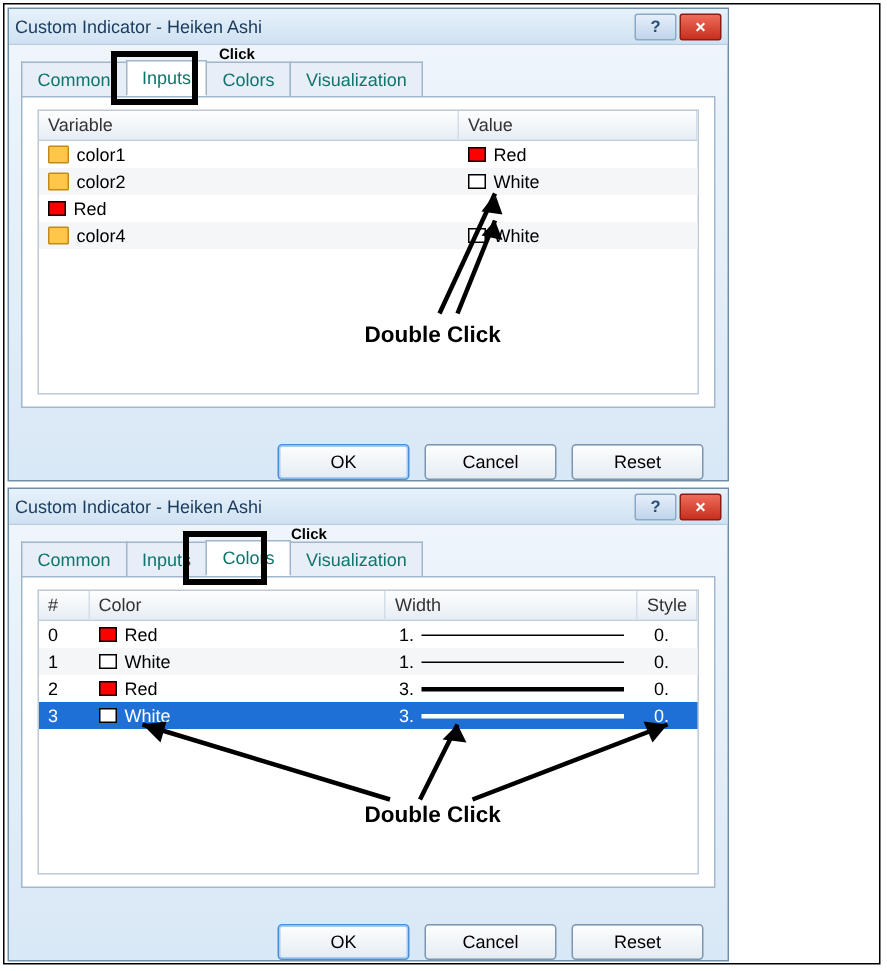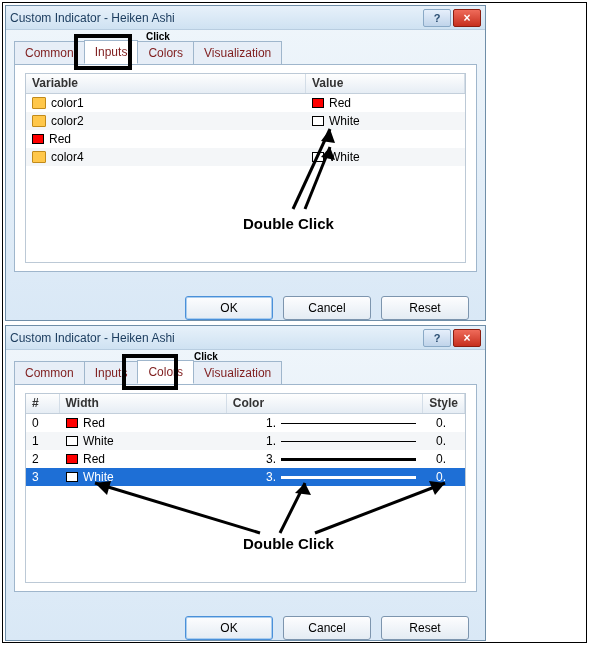--- a/index.html
+++ b/index.html
@@ -16,29 +16,29 @@
       height: 24px; display: flex; align-items: center; padding: 0 4px;
       background: linear-gradient(#e7f1fa, #cfe2f2);
       border-bottom: 1px solid #b8cde0;
     }
     .title { flex: 1; color: #1a3b5d; font-size: 12px; }
     .winbtn { width: 28px; height: 18px; margin-left: 2px; display: flex; align-items: center; justify-content: center; border-radius: 2px; }
     .helpbtn { background: linear-gradient(#e6effb, #c0d4ea); border: 1px solid #8aa9c6; color:#2a4d71; font-weight:bold; font-size:11px; }
     .closebtn { background: linear-gradient(#ef6b5a, #c62f1e); border: 1px solid #8b1d10; color:#fff; font-weight:bold; font-size:12px; }
     .click-label { position:absolute; font-weight:bold; font-size:10px; color:#000; }
     .tabstrip { margin: 8px 8px 0 8px; display:flex; align-items:flex-end; height:26px; position:relative; }
-    .tab { padding: 4px 10px; background:#e7eef7; border:1px solid #9fb6cc; border-bottom:none; margin-right:-1px; color:#7f1d1d; position:relative; z-index:1; }
+    .tab { padding: 4px 10px; background:#e7eef7; border:1px solid #9fb6cc; border-bottom:none; margin-right:-1px; color:#0f766e; position:relative; z-index:1; }
     .tab.active { background:#fff; border-bottom:1px solid #fff; z-index:3; }
     .tab-highlight { position:absolute; border:4px solid #000; z-index:5; pointer-events:none; }
     .tab-highlight.h1 { left:60px; top:-4px; width:58px; height:36px; }
     .tab-highlight.h2 { left:108px; top:-4px; width:56px; height:36px; }
     .tabpanel { margin: 0 8px; background:#fff; border:1px solid #9fb6cc; height: 208px; padding:8px 10px; overflow:hidden; position:relative; }
     .inner-list { border:1px solid #bcc9d6; height:100%; background:#fff; position:relative; }
     .col-headers { display:flex; height:20px; background: linear-gradient(#fefefe,#e6edf4); border-bottom:1px solid #c3cfdb; }
-    .col-headers > div { padding:2px 6px; border-right:1px solid #d3dde7; color:#333;font-weight:bold; }
+    .col-headers > div { padding:2px 6px; border-right:1px solid #d3dde7; color:#333; }
     .row { display:flex; height:18px; align-items:center; }
     .row.alt { background:#f4f6f8; }
     .row.sel { background:#1e6fd6; color:#fff; }
     .row > div { padding:1px 6px; display:flex; align-items:center; gap:5px; }
     .colorbox { width:12px; height:10px; border:1px solid #000; display:inline-block; }
     .colorbox.red { background:#ff0000; }
     .colorbox.white { background:#ffffff; }
     .vicon { width:14px; height:12px; background:#ffc74a; border:1px solid #c18a1a; border-radius:1px; display:inline-block; position:relative; }
     .line-sample { height:0; border-top:1px solid #000; flex:1; margin-right:8px; }
     .line-sample.thick { border-top-width:3px; }
@@ -137,22 +137,22 @@
       <div class="tab">Common</div>
       <div class="tab">Inputs</div>
       <div class="tab active">Colors</div>
       <div class="tab">Visualization</div>
       <div class="tab-highlight h2"></div>
     </div>
     <div class="tabpanel">
       <div class="inner-list">
         <div class="col-headers">
           <div style="width:34px">#</div>
+          <div style="width:200px">Color</div>
           <div style="width:170px">Width</div>
-          <div style="width:200px">Color</div>
           <div style="flex:1">Style</div>
         </div>
         <div class="row">
           <div style="width:34px">
               <span>0</span>
             </div>
           <div style="width:200px">
               <span class="colorbox red"></span>
               <span>Red</span>
             </div>

